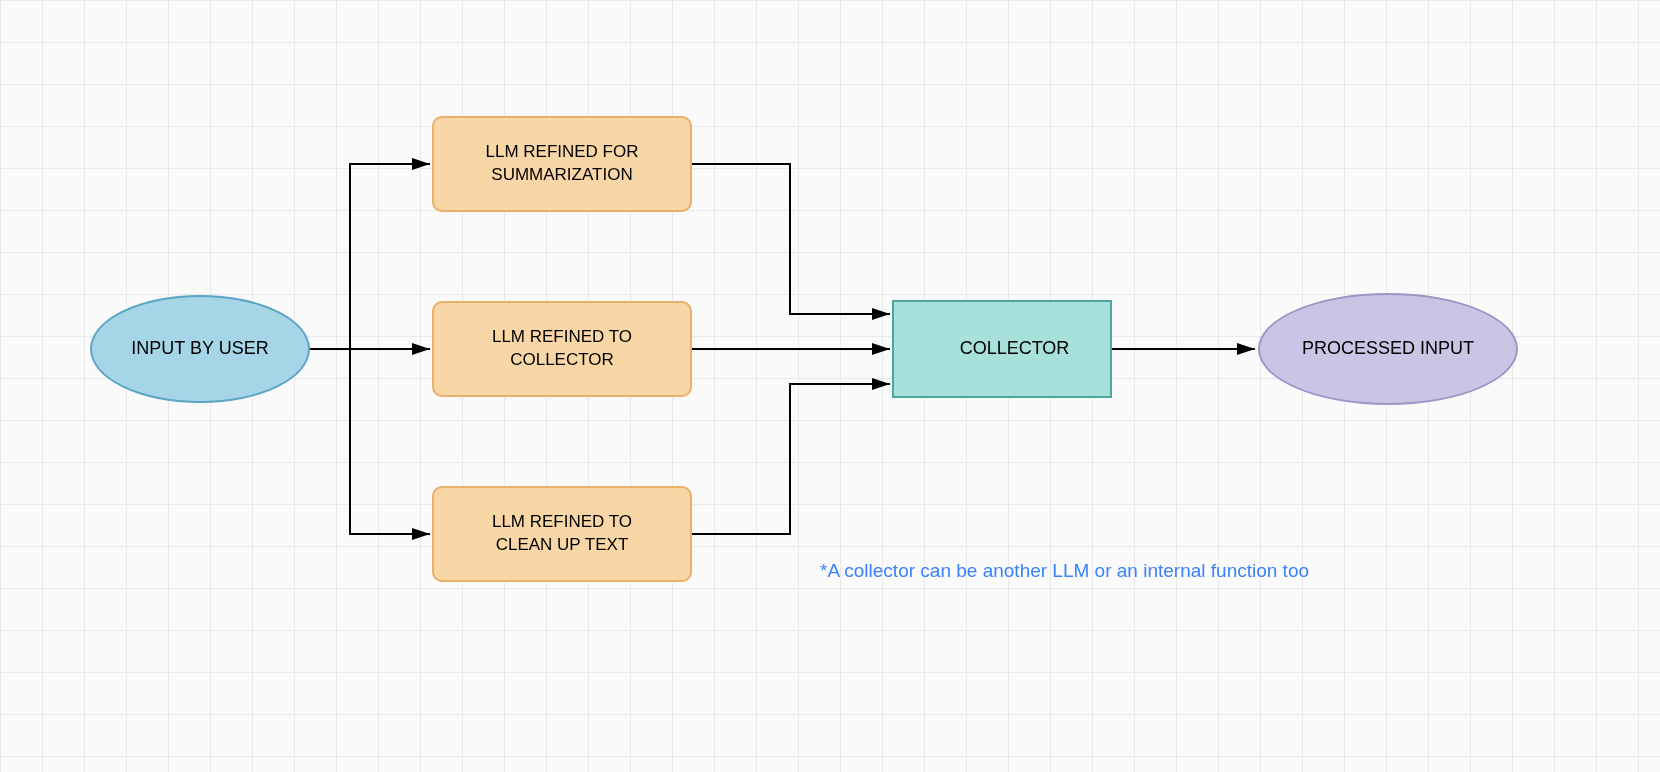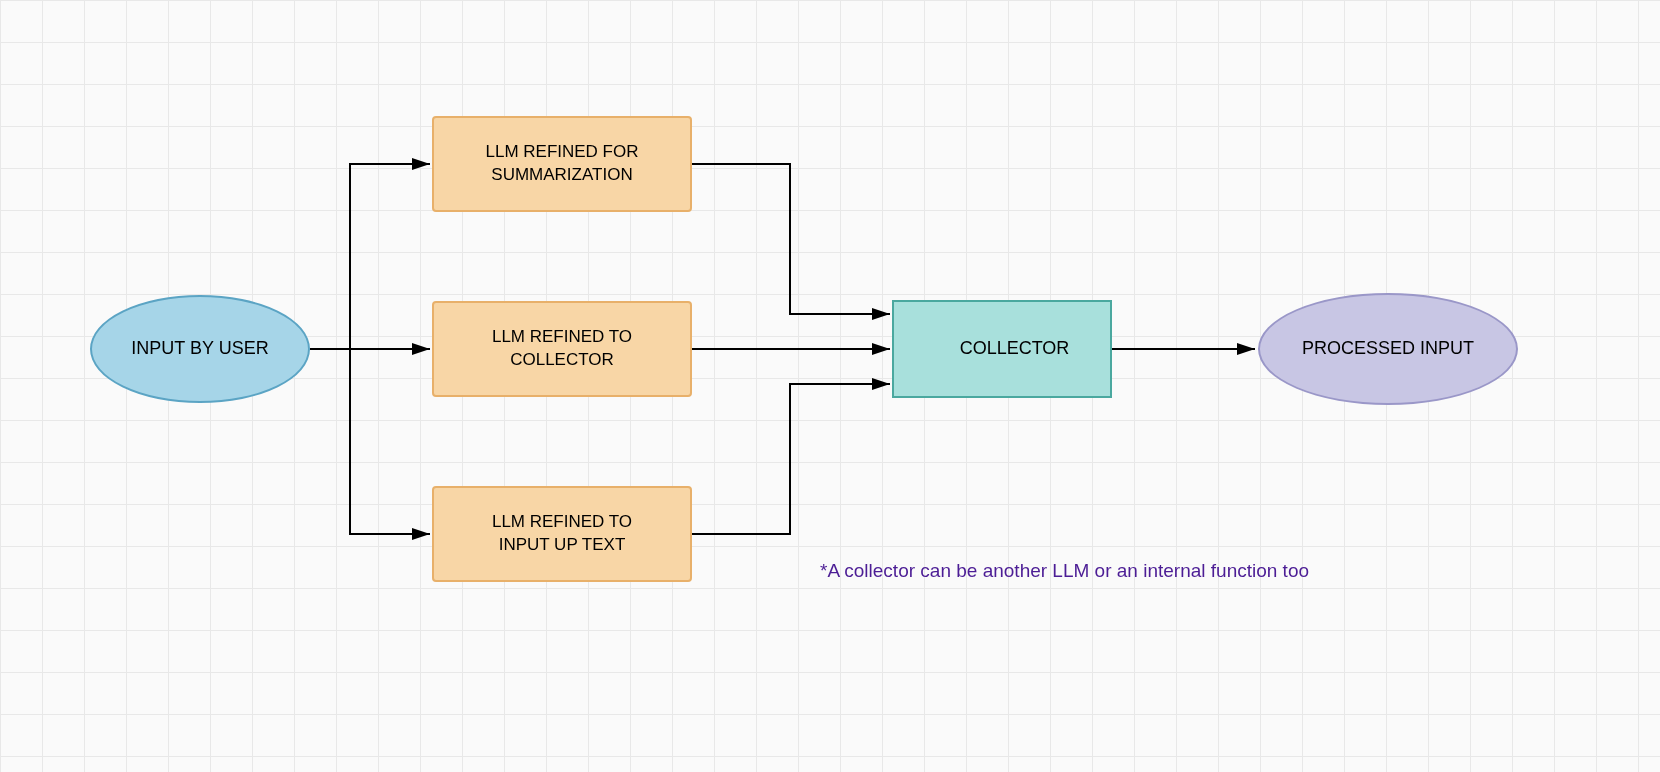--- a/index.html
+++ b/index.html
@@ -27,21 +27,21 @@
       display: flex;
       align-items: center;
       justify-content: center;
       text-align: center;
       font-size: 18px;
       line-height: 1.3;
       padding: 10px;
     }
     .rounded-box {
       position: absolute;
-      border-radius: 4px;
+      border-radius: 10px;
       display: flex;
       align-items: center;
       justify-content: center;
       text-align: center;
       font-size: 17px;
       line-height: 1.35;
       padding: 10px 20px;
     }
     .rect {
       position: absolute;
@@ -49,21 +49,21 @@
       align-items: center;
       justify-content: center;
       text-align: center;
       font-size: 18px;
       line-height: 1.3;
       padding: 10px;
     }
     .note {
       position: absolute;
       font-size: 19px;
-      color: #4c1d95;
+      color: #3b82f6;
     }
     svg.connectors {
       position: absolute;
       top: 0; left: 0;
       width: 1660px;
       height: 772px;
       pointer-events: none;
     }
   </style>
 </head>
@@ -107,21 +107,21 @@
   <div class="rounded-box" style="left:432px; top:301px; width:260px; height:96px; background:#f8d6a6; border:2px solid #e8b06a;">
     <div>
       <div>LLM REFINED TO</div>
       <div>COLLECTOR</div>
     </div>
   </div>
 
   <div class="rounded-box" style="left:432px; top:486px; width:260px; height:96px; background:#f8d6a6; border:2px solid #e8b06a;">
     <div>
       <div>LLM REFINED TO</div>
-      <div>INPUT UP TEXT</div>
+      <div>CLEAN UP TEXT</div>
     </div>
   </div>
 
   <div class="rect" style="left:892px; top:300px; width:220px; height:98px; background:#a8e0dc; border:2px solid #4aa89f;padding-left:35px;">
     <span>COLLECTOR</span>
   </div>
 
   <div class="ellipse" style="left:1258px; top:293px; width:260px; height:112px; background:#c8c6e4; border:2px solid #9a97c8;">
     <span>PROCESSED INPUT</span>
   </div>

